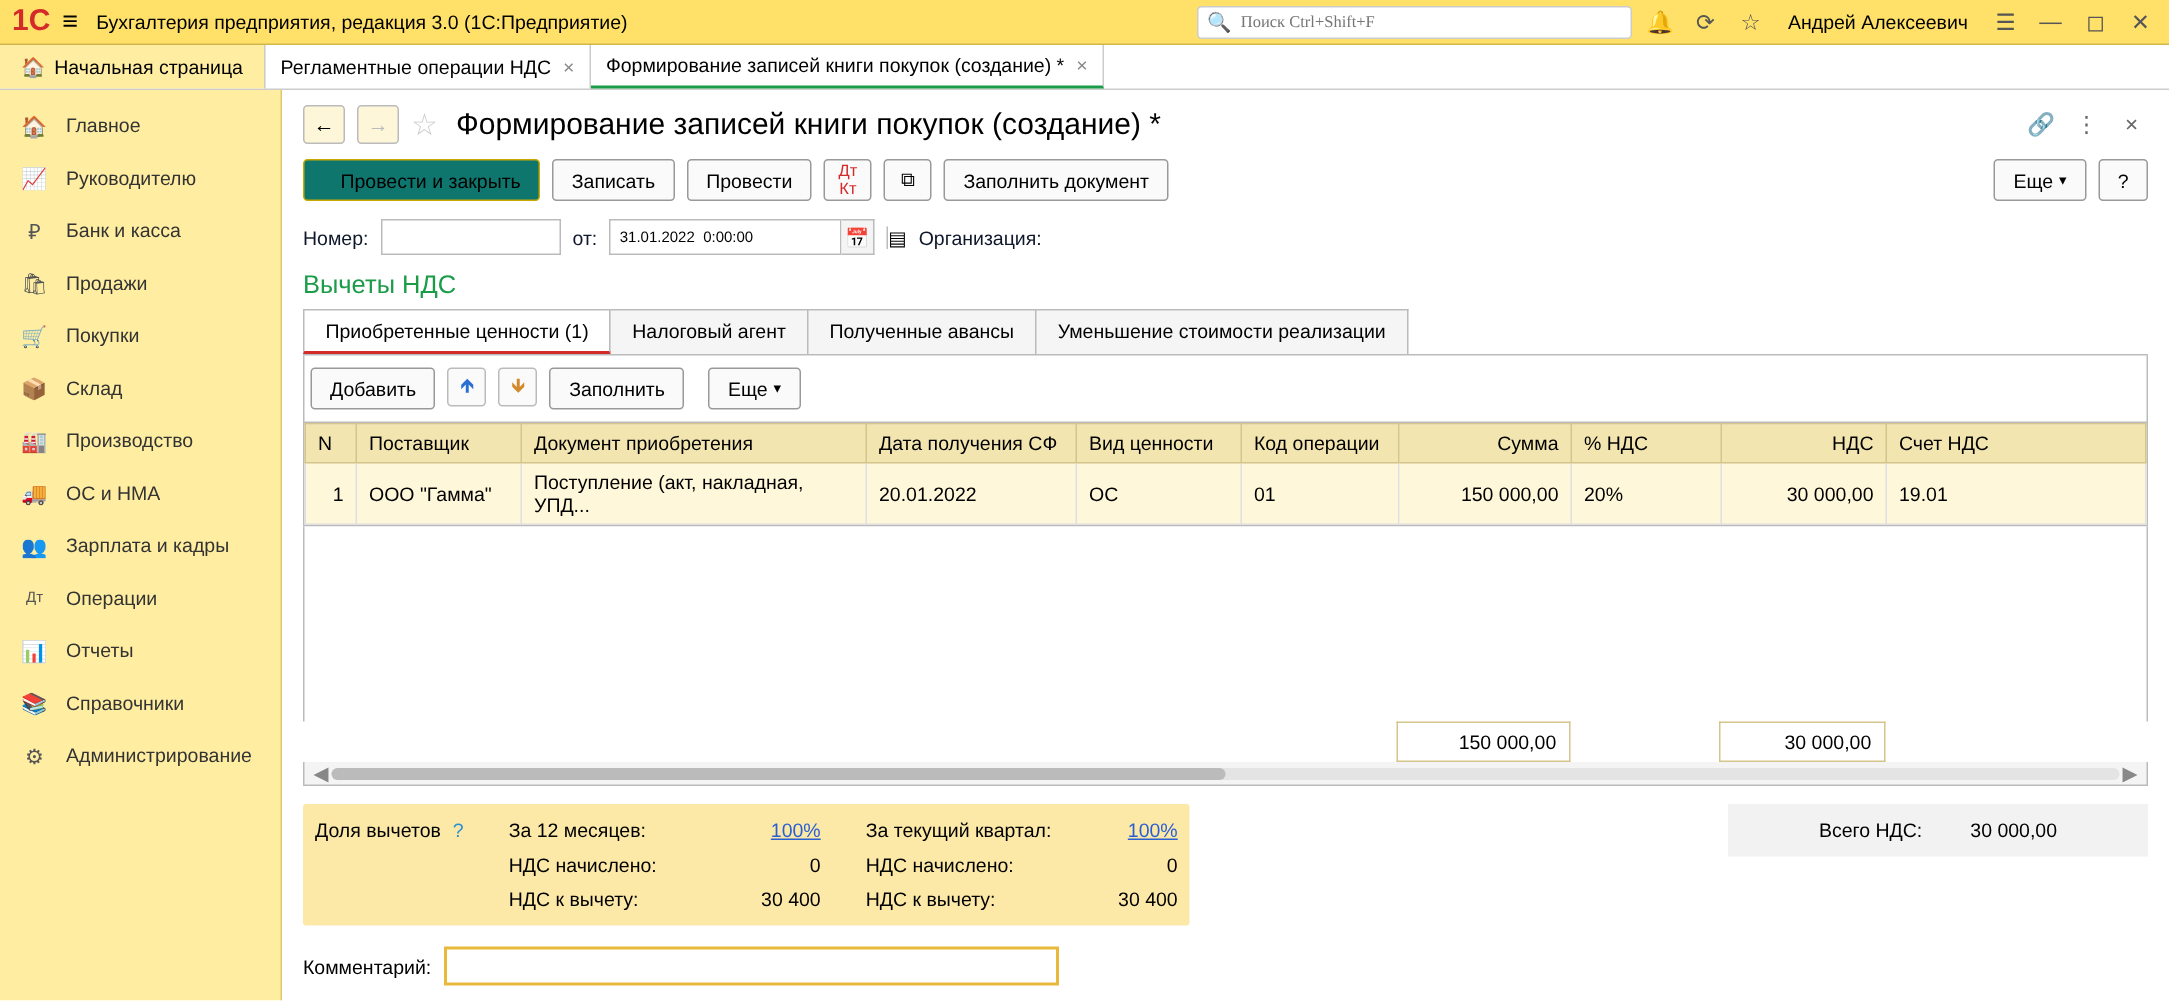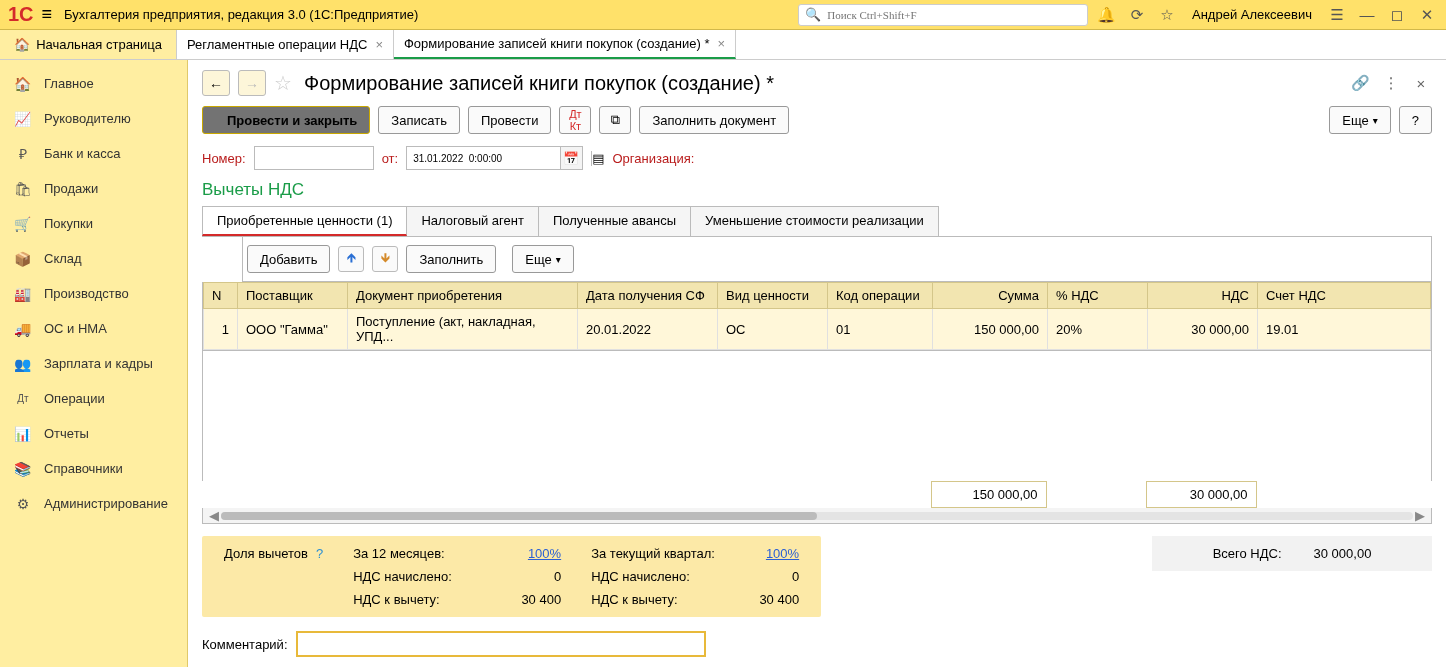--- a/index.html
+++ b/index.html
@@ -36,62 +36,62 @@
 .chead { display: flex; align-items: center; gap: 8px; margin-bottom: 10px; }
 .navbtn { width: 28px; height: 26px; border: 1px solid #bbb; background: #fdf6d9; border-radius: 3px; display: flex; align-items: center; justify-content: center; cursor: pointer; font-size: 14px; }
 .navbtn.disabled { color: #bbb; }
 .star { color: #ccc; font-size: 20px; cursor: pointer; }
 .ptitle { font-size: 20px; font-weight: normal; margin-left: 4px; flex: 1; }
 .hicon { width: 22px; text-align: center; cursor: pointer; color: #666; font-size: 15px; }
 
 
 .toolbar { display: flex; align-items: center; gap: 8px; margin-bottom: 12px; }
 .btn { height: 28px; padding: 0 12px; border: 1px solid #999; background: #fafafa; border-radius: 3px; cursor: pointer; display: flex; align-items: center; font-size: 13px; }
-.btn.primary { background: #737373; border-color: #c9a800; font-weight: bold; padding-left: 24px; }
+.btn.primary { background: #0f766e; border-color: #c9a800; font-weight: normal; padding-left: 24px; }
 .btn.icon-only { width: 32px; padding: 0; justify-content: center; }
 .toolbar .grow { flex: 1; }
 .btn.drop::after { content: " ▾"; margin-left: 4px; font-size: 10px; }
 
 
 .form-row { display: flex; align-items: center; gap: 8px; margin-bottom: 10px; }
-.form-row label { color: #b91c1c; }
+.form-row label { color: #0f172a; }
 .input { height: 24px; border: 1px solid #bbb; padding: 0 6px; background: #fff; font-size: 10px; }
 .input-group { display: flex; }
 .input-group .ibtn { width: 22px; border: 1px solid #bbb; border-left: none; background: #f4f4f4; display: flex; align-items: center; justify-content: center; cursor: pointer; }
 
 .section-title { color: #1a9c48; font-size: 17px; margin-bottom: 6px; }
 
 
 .subtabs { display: flex; border-bottom: 1px solid #bbb; }
 .subtab { padding: 6px 14px; border: 1px solid #bbb; border-bottom: none; background: #f5f5f5; cursor: pointer; margin-right: -1px; }
 .subtab.active { background: #fff; border-bottom: 2px solid #d42a2a; position: relative; z-index: 1; }
 
 
-.inner-tb { display: flex; align-items: center; gap: 8px; padding: 8px 4px; border: 1px solid #bbb; border-top: none; margin-left: 40px; }
+.inner-tb { display: flex; align-items: flex-start; gap: 8px; padding: 8px 4px; border: 1px solid #bbb; border-top: none; }
 .arrowbtn { width: 26px; height: 26px; border: 1px solid #bbb; background: #fafafa; border-radius: 3px; display: flex; align-items: center; justify-content: center; cursor: pointer; }
 .arrowbtn.up { color: #2a6fd4; }
 .arrowbtn.down { color: #d48a2a; }
 
 
 .table-wrap { border: 1px solid #bbb; border-top: none; }
 table.grid { width: 100%; border-collapse: collapse; }
 table.grid th { background: #f2e5b0; text-align: left; padding: 5px 8px; border: 1px solid #d4c68a; font-weight: normal; }
 table.grid td { padding: 5px 8px; border: 1px solid #e0e0e0; background: #fff7d9; }
 table.grid td.num, table.grid th.num { text-align: right; }
 .empty-area { height: 130px; background: #fff; border-left: 1px solid #bbb; border-right: 1px solid #bbb; }
 table.totals { width: 100%; border-collapse: collapse; }
 table.totals td { padding: 5px 8px; border: 1px solid #d4c68a; background: #fff; text-align: right; }
 .scrollbar { height: 16px; background: #f4f4f4; border: 1px solid #bbb; border-top: none; display: flex; align-items: center; padding: 0 4px; }
 .scrollbar .track { flex: 1; height: 8px; background: #e4e4e4; border-radius: 4px; position: relative; }
 .scrollbar .thumb { position: absolute; left: 0; width: 50%; height: 8px; background: #bbb; border-radius: 4px; }
 .scrollbar .arr { width: 14px; text-align: center; color: #888; cursor: pointer; }
 
 
 .footer { display: flex; gap: 20px; margin-top: 12px; align-items: flex-start; }
-.panel-yellow { background: #fce9a7; padding: 10px 22px; display: flex; gap: 30px; border-radius: 2px; justify-content: center; }
+.panel-yellow { background: #fce9a7; padding: 10px 8px; display: flex; gap: 30px; border-radius: 2px; justify-content: center; }
 .panel-yellow .col { display: flex; flex-direction: column; gap: 8px; }
 .panel-yellow .row { display: flex; gap: 8px; }
 .panel-yellow .lbl { width: 130px; }
 .panel-yellow .val { width: 70px; text-align: right; }
 .panel-yellow a { color: #2a5fd4; }
 .panel-total { margin-left: auto; background: #f2f2f2; padding: 10px 16px; display: flex; gap: 32px; min-width: 280px; justify-content: center; }
 
 .comment-row { display: flex; align-items: center; gap: 8px; margin-top: 14px; }
 .comment-row .cinput { width: 410px; height: 26px; border: 2px solid #e8b93a; background: #fff; }
 

